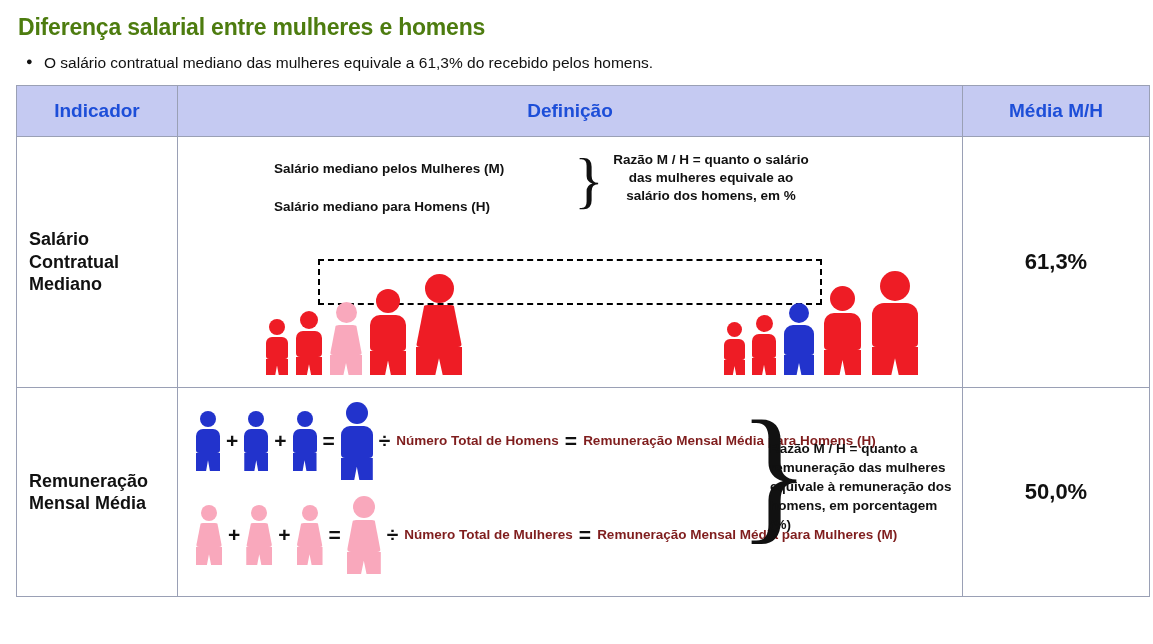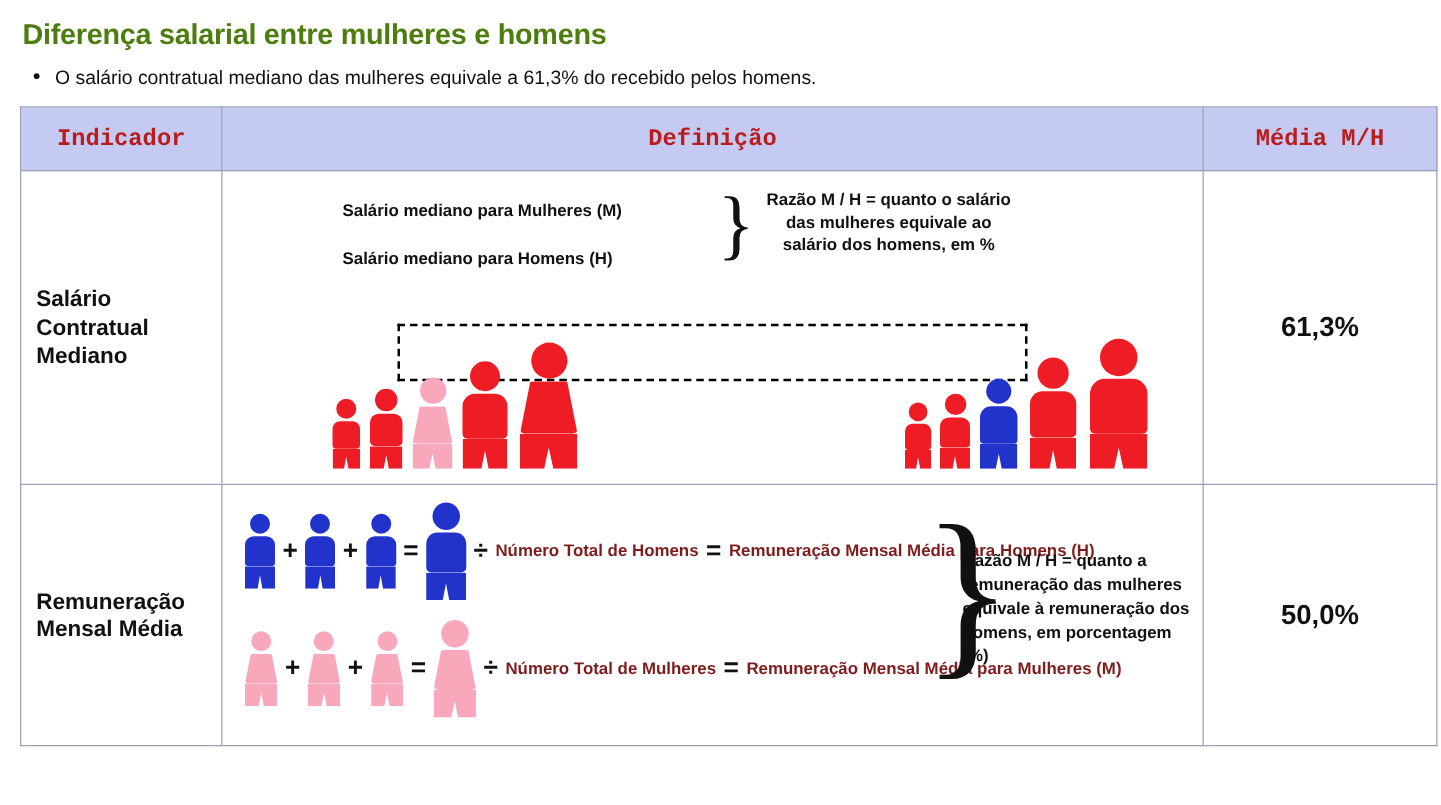--- a/index.html
+++ b/index.html
@@ -56,22 +56,21 @@
   }
   table.matrix th, table.matrix td {
     border: 1px solid #9aa0b5;
     vertical-align: middle;
   }
   thead th {
     background: #c5caf2;
     font-size: 19px;
     font-weight: bold;
     height: 48px;
-    color: #b91c1c;
-    font-family: Liberation Mono, monospace;
+    color: #1d4ed8;
   }
   th.col-ind { width: 158px; }
   th.col-def { width: 782px; }
   th.col-raz { width: 184px; }
   td.ind {
     font-size: 18px;
     font-weight: bold;
     color: #111;
     padding-left: 12px;
     line-height: 1.25;
@@ -221,21 +220,21 @@
         <th class="col-ind">Indicador</th>
         <th class="col-def">Definição</th>
         <th class="col-raz">Média M/H</th>
       </tr>
     </thead>
     <tbody>
       <tr class="row1">
         <td class="ind">Salário Contratual Mediano</td>
         <td class="def">
           <div class="defbox1">
-            <div class="lbl lbl-m">Salário mediano para Mulheres (M)</div>
+            <div class="lbl lbl-m">Salário mediano pelos Mulheres (M)</div>
             <div class="lbl lbl-h">Salário mediano para Homens (H)</div>
             <div class="brace-right">}</div>
             <div class="note1">Razão M / H = quanto o salário das mulheres equivale ao salário dos homens, em %</div>
             <div class="dashbox"></div>
 
             <div class="figrow">
 
               <div class="fig" style="left:88px;">
                 <div class="head" style="width:16px;height:16px;background:#ee1c25;"></div>
                 <div class="body" style="width:22px;height:22px;background:#ee1c25;border-radius:6px 6px 3px 3px;"></div>

